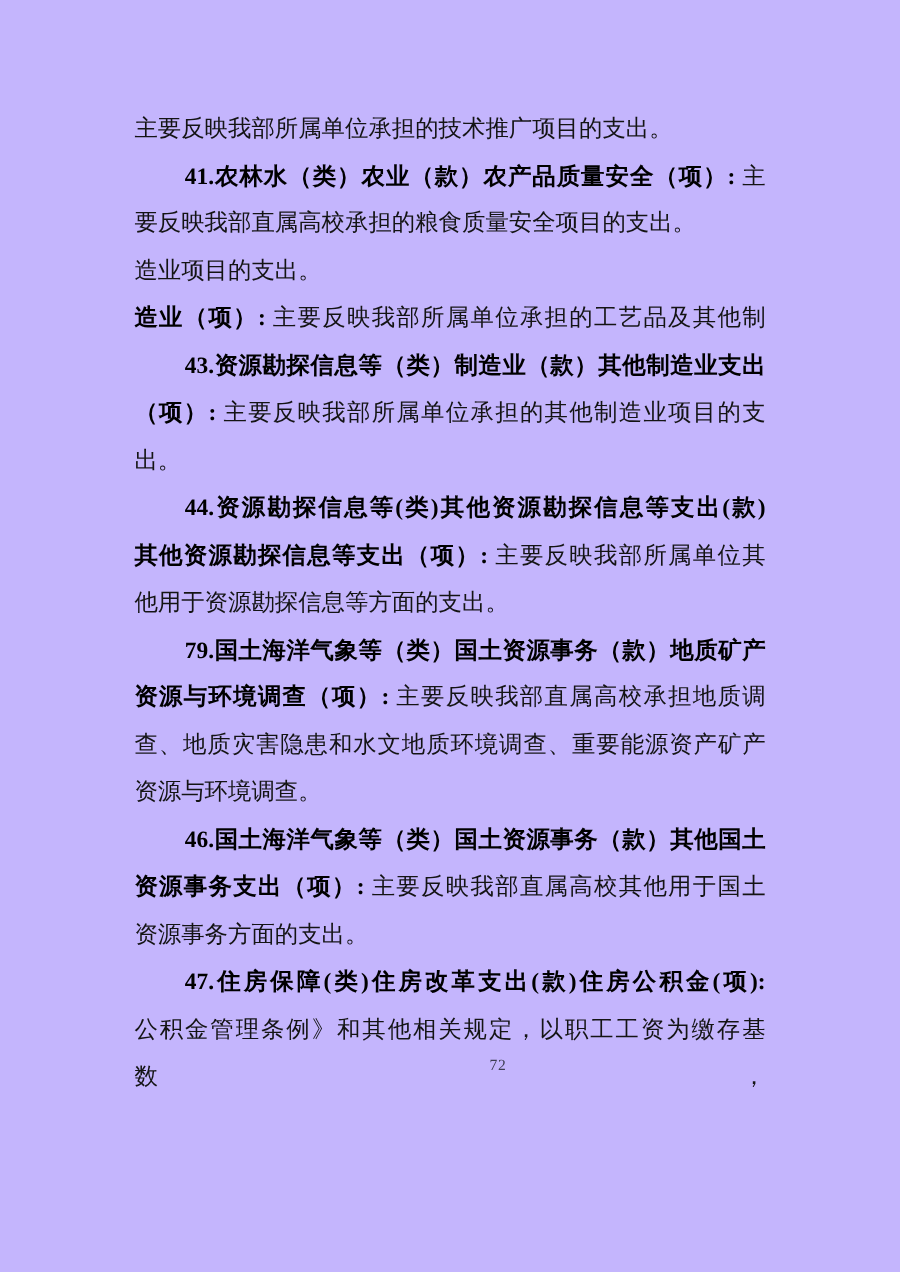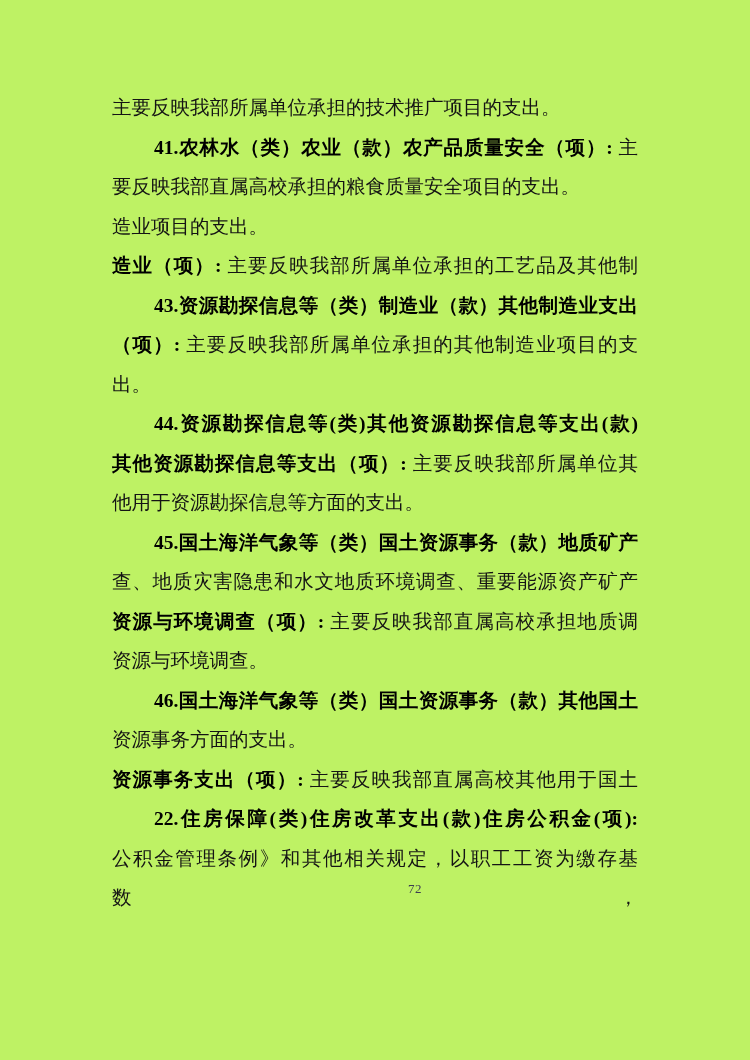--- a/index.html
+++ b/index.html
@@ -7,21 +7,21 @@
     width: 750px;
     height: 1060px;
     background: #ffffff;
     overflow: hidden;
     font-family: "Liberation Serif", "DejaVu Serif", serif;
   }
   .page {
     position: relative;
     width: 750px;
     height: 1060px;
-    background: #bef264;
+    background: #c4b5fd;
   }
   .doc-body {
     padding: 88px 112px 0 112px;
     color: #111111;
   }
   .line {
     height: 39.5px;
     line-height: 39.5px;
     font-size: 19.5px;
     white-space: pre-wrap;
@@ -61,26 +61,26 @@
       <div class="line indent justify"><span class="seg-bold">41.农林水（类）农业（款）农产品质量安全（项）:</span><span> 主</span></div>
       <div class="line"><span>要反映我部直属高校承担的粮食质量安全项目的支出。</span></div>
       <div class="line"><span>造业项目的支出。</span></div>
       <div class="line justify"><span class="seg-bold">造业（项）:</span><span> 主要反映我部所属单位承担的工艺品及其他制</span></div>
       <div class="line indent justify"><span class="seg-bold">43.资源勘探信息等（类）制造业（款）其他制造业支出</span></div>
       <div class="line justify"><span class="seg-bold">（项）:</span><span> 主要反映我部所属单位承担的其他制造业项目的支</span></div>
       <div class="line"><span>出。</span></div>
       <div class="line indent justify"><span class="seg-bold">44.资源勘探信息等(类)其他资源勘探信息等支出(款)</span></div>
       <div class="line justify"><span class="seg-bold">其他资源勘探信息等支出（项）:</span><span> 主要反映我部所属单位其</span></div>
       <div class="line"><span>他用于资源勘探信息等方面的支出。</span></div>
-      <div class="line indent justify"><span class="seg-bold">45.国土海洋气象等（类）国土资源事务（款）地质矿产</span></div>
+      <div class="line indent justify"><span class="seg-bold">79.国土海洋气象等（类）国土资源事务（款）地质矿产</span></div>
+      <div class="line justify"><span class="seg-bold">资源与环境调查（项）:</span><span> 主要反映我部直属高校承担地质调</span></div>
       <div class="line justify"><span>查、地质灾害隐患和水文地质环境调查、重要能源资产矿产</span></div>
-      <div class="line justify"><span class="seg-bold">资源与环境调查（项）:</span><span> 主要反映我部直属高校承担地质调</span></div>
       <div class="line"><span>资源与环境调查。</span></div>
       <div class="line indent justify"><span class="seg-bold">46.国土海洋气象等（类）国土资源事务（款）其他国土</span></div>
+      <div class="line justify"><span class="seg-bold">资源事务支出（项）:</span><span> 主要反映我部直属高校其他用于国土</span></div>
       <div class="line"><span>资源事务方面的支出。</span></div>
-      <div class="line justify"><span class="seg-bold">资源事务支出（项）:</span><span> 主要反映我部直属高校其他用于国土</span></div>
-      <div class="line indent justify"><span class="seg-bold">22.住房保障(类)住房改革支出(款)住房公积金(项):</span></div>
+      <div class="line indent justify"><span class="seg-bold">47.住房保障(类)住房改革支出(款)住房公积金(项):</span></div>
       <div class="line justify"><span>公积金管理条例》和其他相关规定，以职工工资为缴存基数，</span></div>
     </div>
   <div class="footer">
     <span class="page-number">72</span>
   </div>
 </main>
 
 </body></html>

